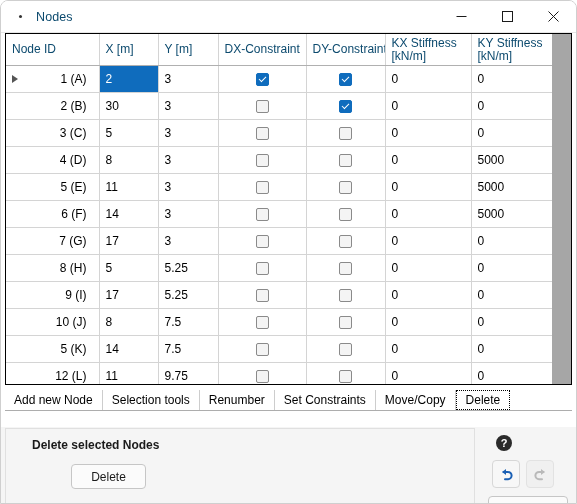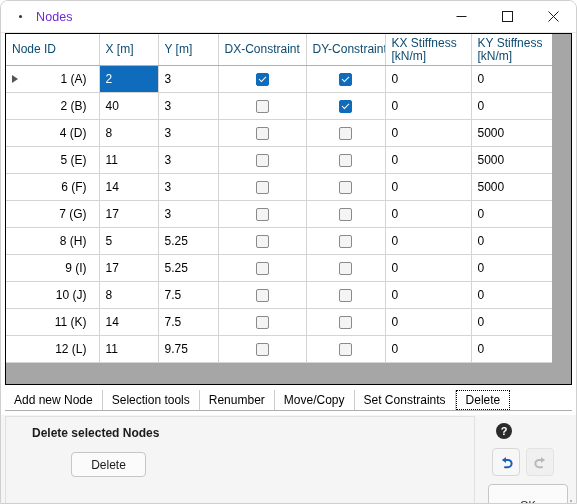--- a/index.html
+++ b/index.html
@@ -39,21 +39,21 @@
   }
   .title-dot i {
     display: block;
     width: 3px; height: 3px;
     background: #333;
     border-radius: 50%;
   }
   .title-text {
     margin-left: 9px;
     font-size: 12.5px;
-    color: #6d28d9;
+    color: #0c4a6e;
     letter-spacing: 0.1px;
   }
   .win-buttons {
     position: absolute;
     right: 0; top: 0;
     height: 31px;
     display: flex;
   }
   .win-btn {
     width: 46px; height: 31px;
@@ -159,21 +159,21 @@
   .grid-scroll-strip {
     position: absolute;
     top: 0; right: 0;
     width: 19px;
     height: 100%;
     background: #a6a6a6;
   }
 
   
   .tabs {
-    margin: 4px 4px 4px 4px;
+    margin: 4px 4px 16px 4px;
     height: 21px;
     display: flex;
     align-items: flex-end;
     border-bottom: 1px solid #adadad;
     background: #ffffff;
   }
   .tab {
     height: 20px;
     display: flex; align-items: center;
     padding: 0 9px;
@@ -368,21 +368,21 @@
             </td>
             <td>
               <div class="cell ">0</div>
             </td>
           </tr>
           <tr>
             <td>
               <div class="cell nodeid">2 (B)</div>
             </td>
             <td>
-              <div class="cell ">40</div>
+              <div class="cell ">30</div>
             </td>
             <td>
               <div class="cell ">3</div>
             </td>
             <td>
               <div class="cell center">
                 <span class="chk"></span>
               </div>
             </td>
             <td>
@@ -392,20 +392,47 @@
             </td>
             <td>
               <div class="cell ">0</div>
             </td>
             <td>
               <div class="cell ">0</div>
             </td>
           </tr>
           <tr>
             <td>
+              <div class="cell nodeid">3 (C)</div>
+            </td>
+            <td>
+              <div class="cell ">5</div>
+            </td>
+            <td>
+              <div class="cell ">3</div>
+            </td>
+            <td>
+              <div class="cell center">
+                <span class="chk"></span>
+              </div>
+            </td>
+            <td>
+              <div class="cell center">
+                <span class="chk"></span>
+              </div>
+            </td>
+            <td>
+              <div class="cell ">0</div>
+            </td>
+            <td>
+              <div class="cell ">0</div>
+            </td>
+          </tr>
+          <tr>
+            <td>
               <div class="cell nodeid">4 (D)</div>
             </td>
             <td>
               <div class="cell ">8</div>
             </td>
             <td>
               <div class="cell ">3</div>
             </td>
             <td>
               <div class="cell center">
@@ -581,21 +608,21 @@
             </td>
             <td>
               <div class="cell ">0</div>
             </td>
             <td>
               <div class="cell ">0</div>
             </td>
           </tr>
           <tr>
             <td>
-              <div class="cell nodeid">11 (K)</div>
+              <div class="cell nodeid">5 (K)</div>
             </td>
             <td>
               <div class="cell ">14</div>
             </td>
             <td>
               <div class="cell ">7.5</div>
             </td>
             <td>
               <div class="cell center">
                 <span class="chk"></span>
@@ -641,22 +668,22 @@
             </td>
           </tr>
         </tbody>
     </table>
   </div>
 
   <div class="tabs" id="tab-strip">
       <div class="tab">Add new Node</div>
       <div class="tab">Selection tools</div>
       <div class="tab">Renumber</div>
+      <div class="tab">Set Constraints</div>
       <div class="tab">Move/Copy</div>
-      <div class="tab">Set Constraints</div>
       <div class="tab active">Delete</div>
     </div>
 
   <div class="bottom">
     <div class="panel-box">
       <div class="panel-title">Delete selected Nodes</div>
       <div class="delete-btn">Delete</div>
     </div>
 
     <div class="help-btn">

